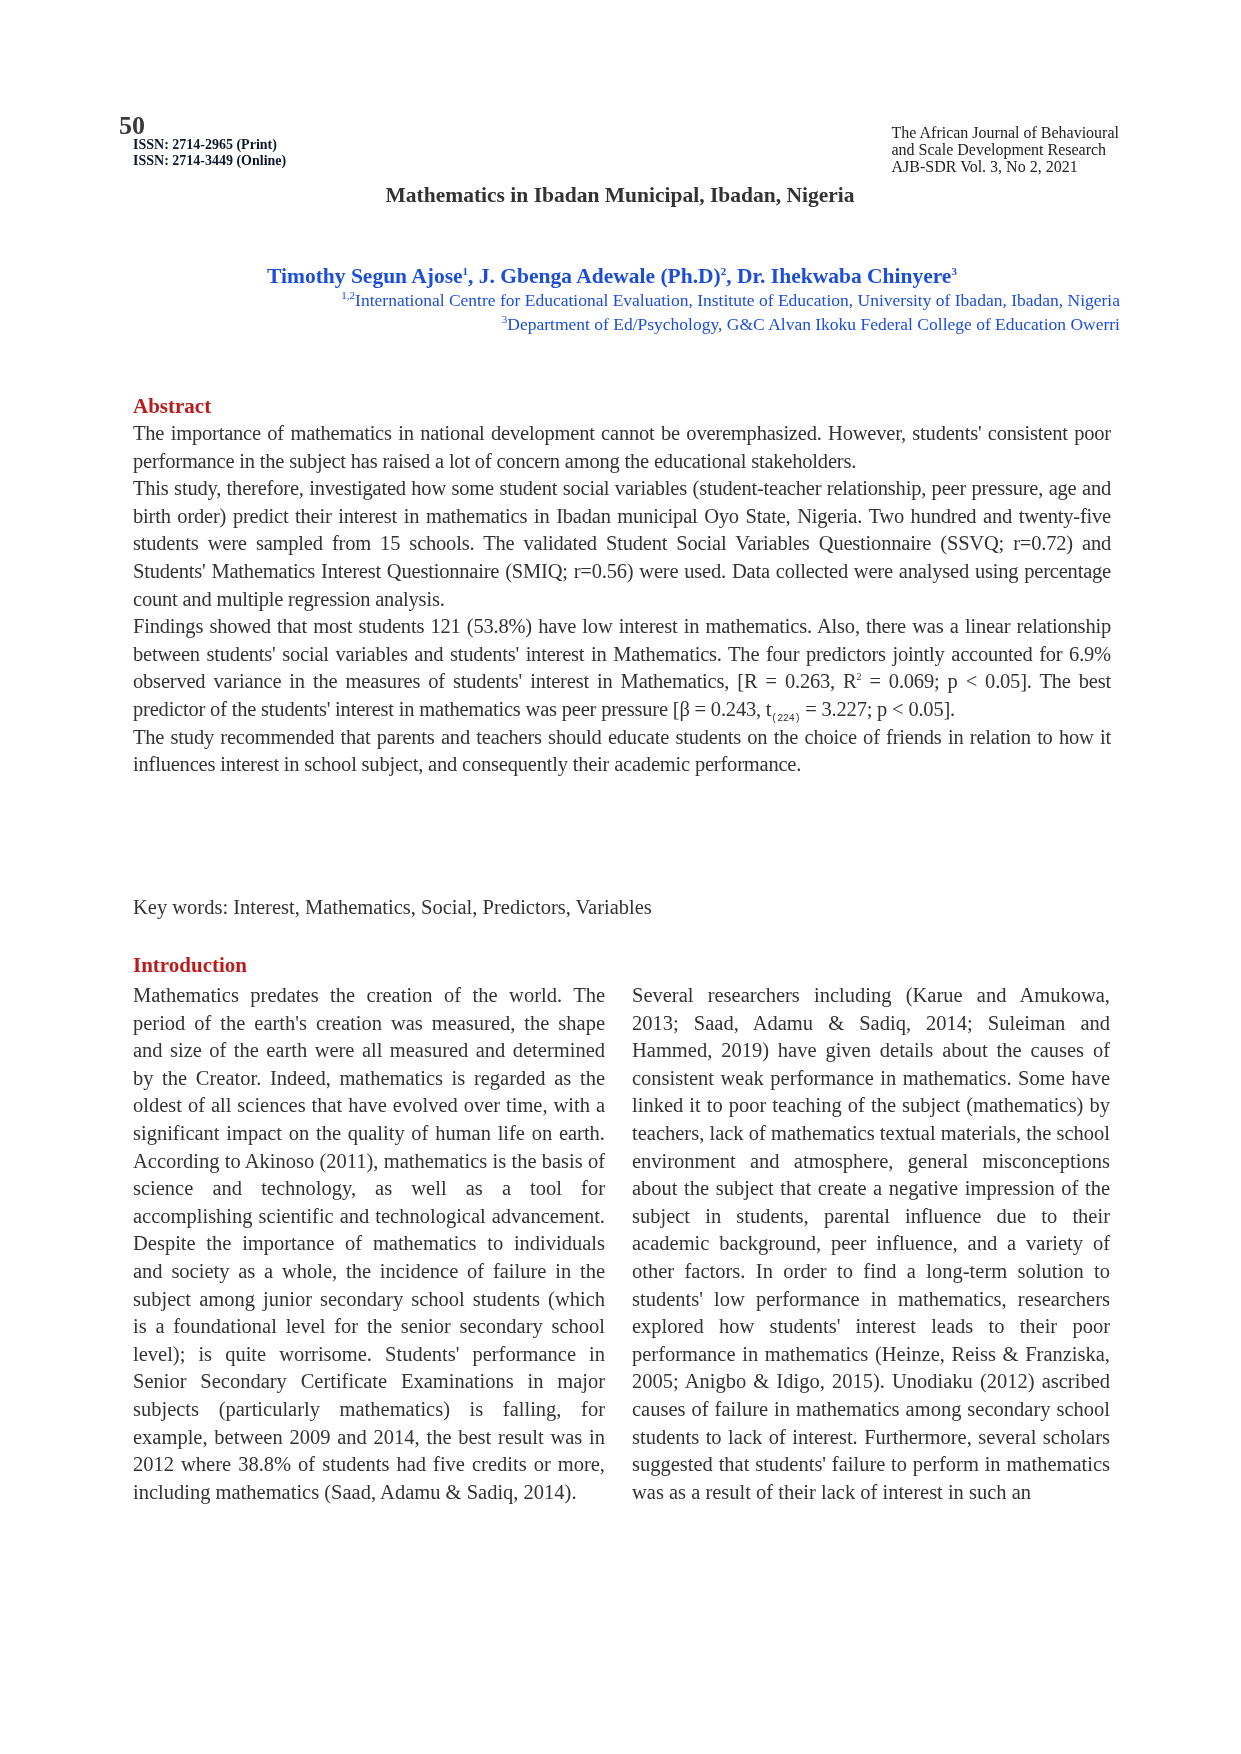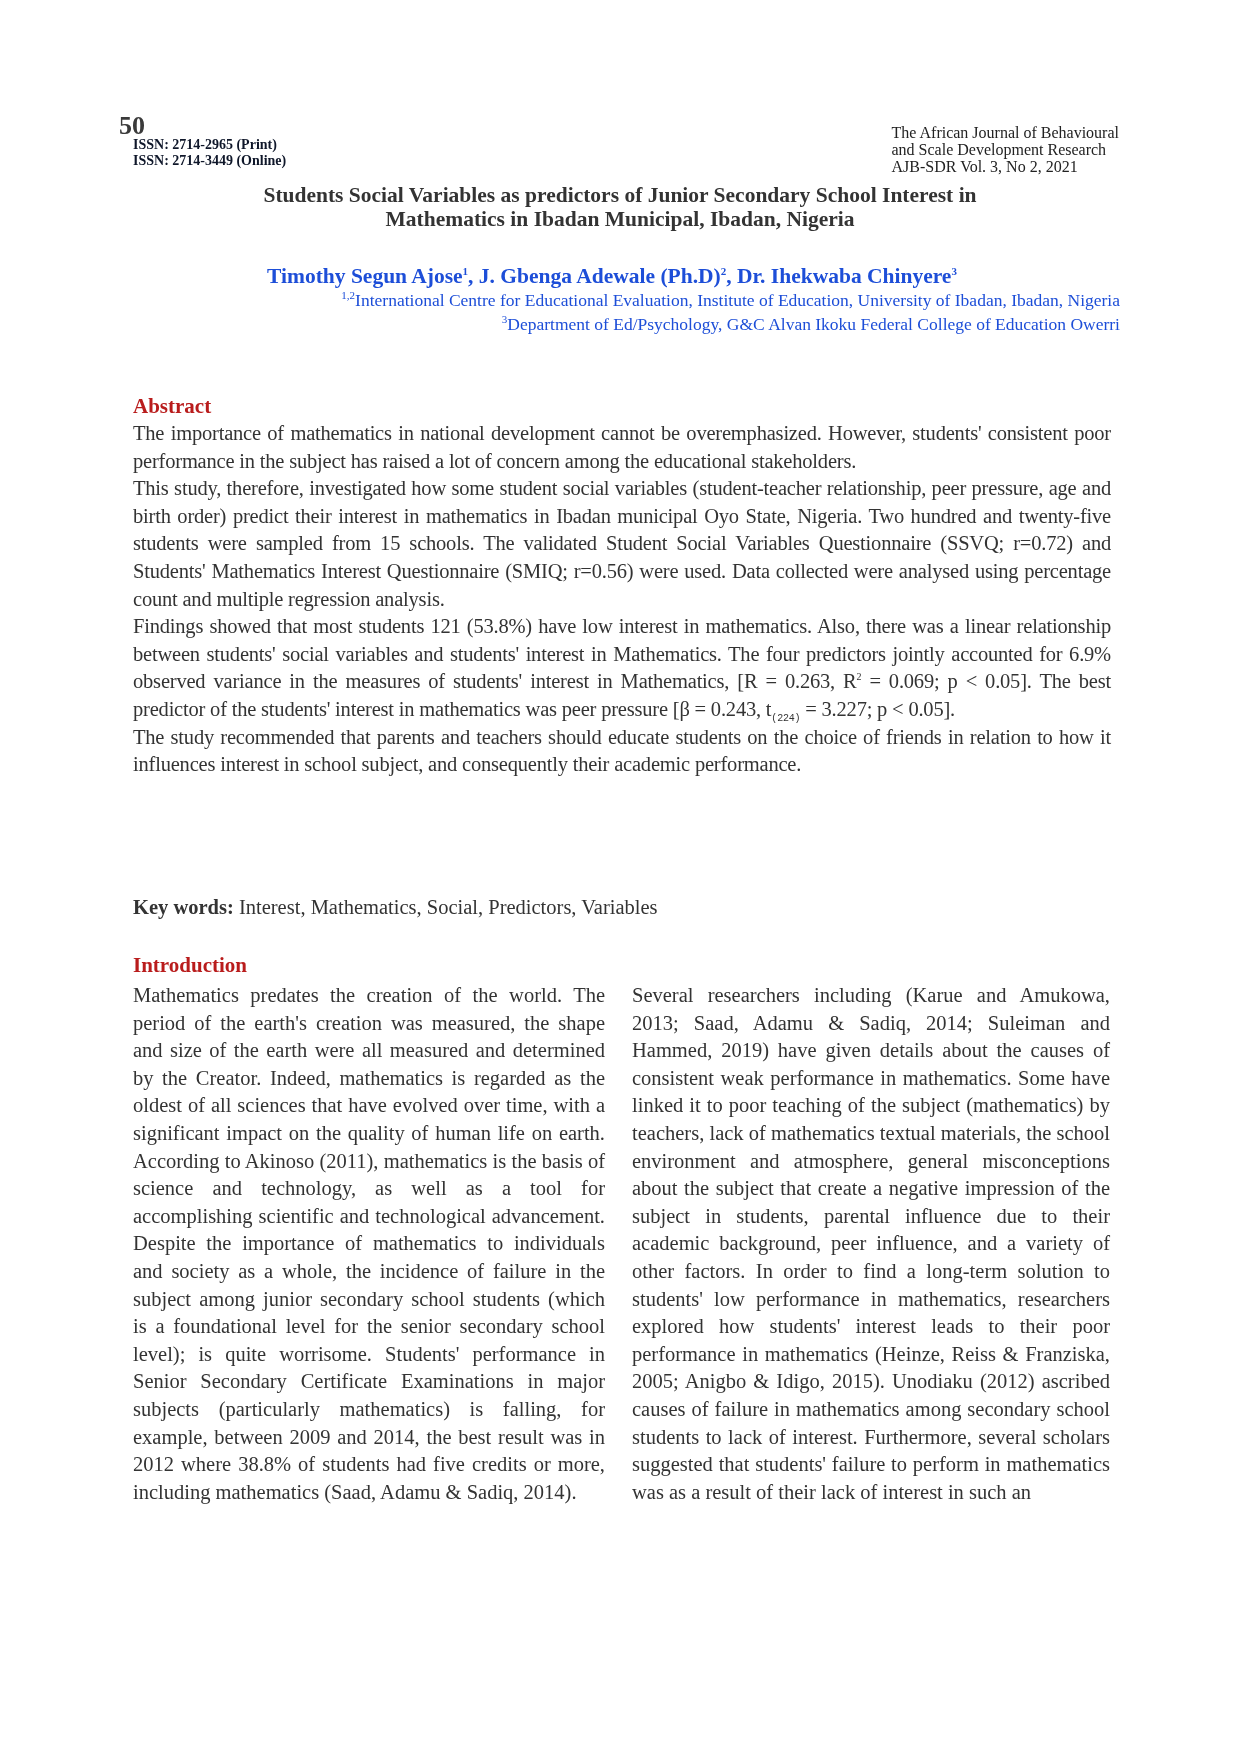--- a/index.html
+++ b/index.html
@@ -11,41 +11,40 @@
   .title { left: 120px; width: 1000px; top: 183px; text-align: center; font-size: 21.5px; font-weight: bold; line-height: 24px; color: #333; }
   .authors { left: 112px; width: 1000px; top: 264px; text-align: center; font-size: 21.5px; font-weight: bold; line-height: 24px; color: #1d4ed8; }
   .authors sup, .aff sup { font-size: 11px; vertical-align: super; line-height: 0; }
   .aff { left: 120px; width: 1000px; text-align: right; font-size: 17.5px; line-height: 22px; color: #1d4ed8; }
   .h-section { left: 133px; font-size: 21px; font-weight: bold; line-height: 24px; color: #b91c1c; }
   .abstract { left: 133px; width: 978px; top: 420px; font-size: 20.5px; line-height: 27.6px; text-align: justify; color: #333; letter-spacing: -0.2px; }
   .abstract p { margin: 0; }
   .abstract sub { font-size: 10px; vertical-align: sub; line-height: 0; font-family: Liberation Mono, monospace; }
   .abstract sup { font-size: 10px; vertical-align: super; line-height: 0; }
   .keywords { left: 133px; top: 895px; font-size: 20.5px; line-height: 24px; color: #333; }
-  .keywords b { font-weight: bold; }
+  .keywords b { font-weight: normal; }
   .col { top: 982px; width: 472px; font-size: 20.5px; line-height: 27.6px; text-align: justify; color: #333; }
   .col p { margin: 0; }
   .col-left { left: 133px; }
   .col-right { left: 632px; width: 478px; }
 </style>
 </head>
 <body>
 
 <div class="abs page-num">50</div>
 <div class="abs issn" style="top:137px;">ISSN: 2714-2965 (Print)</div>
 <div class="abs issn" style="top:153px;">ISSN: 2714-3449 (Online)</div>
 
 <div class="abs journal">
   <div>The African Journal of Behavioural</div>
   <div>and Scale Development Research</div>
   <div>AJB-SDR Vol. 3, No 2, 2021</div>
 </div>
 
 <div class="abs title">
-  <div>Students Social Variables as predictors of Junior Secondary School Interest in</div>
   <div>Mathematics in Ibadan Municipal, Ibadan, Nigeria</div>
 </div>
 
 <div class="abs authors">
   <span>Timothy Segun Ajose</span><sup>1</sup>, <span>J. Gbenga Adewale (Ph.D)</span><sup>2</sup>, <span>Dr. Ihekwaba Chinyere</span><sup>3</sup>
 </div>
 
 <div class="abs aff" style="top:289px;">
   <sup>1,2</sup><span>International Centre for Educational Evaluation, Institute of Education, University of Ibadan, Ibadan, Nigeria</span>
 </div>

